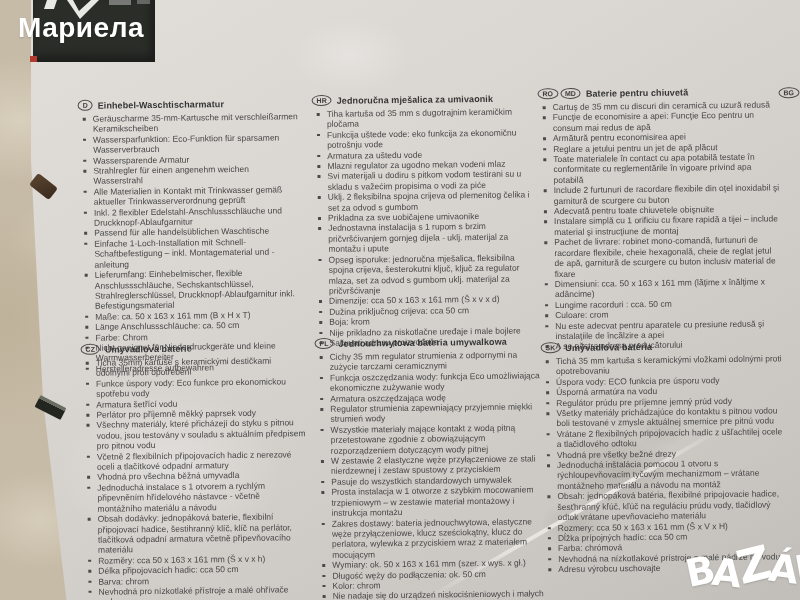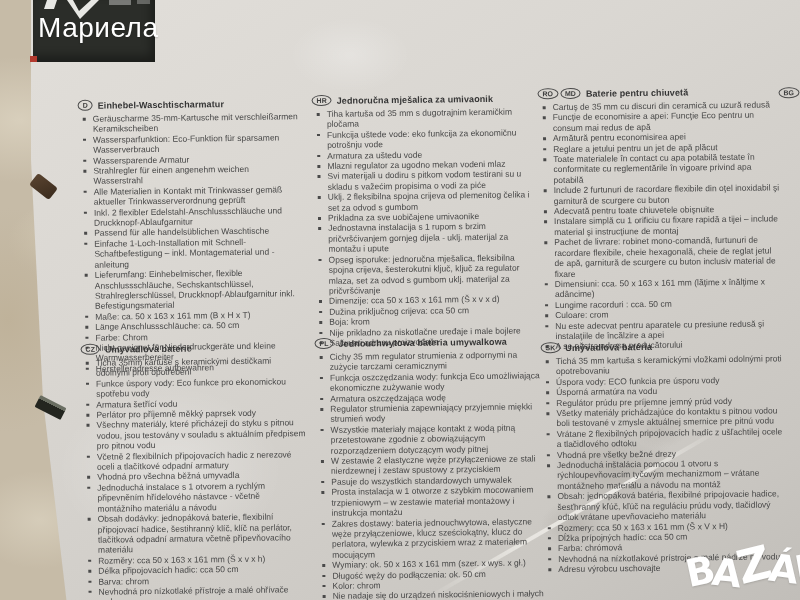--- a/index.html
+++ b/index.html
@@ -36,22 +36,22 @@
   
   .dark-box{position:absolute;left:33px;top:0;width:122px;height:62px;background:#2b2d29;z-index:4;
     box-shadow:inset -4px -6px 10px rgba(0,0,0,.35);}
   .dark-box svg{display:block;}
   .red-dot{position:absolute;left:-3px;top:56px;width:7px;height:6px;background:#b33a2e;}
   .wood-blob{position:absolute;left:31px;top:179px;width:25px;height:15px;background:linear-gradient(120deg,#5a4430,#3a2b1d);
     transform:rotate(38deg);border-radius:3px;z-index:3;}
   .sliver{position:absolute;left:36px;top:401px;width:29px;height:13px;z-index:3;transform:rotate(27deg);
     background:linear-gradient(to bottom,#6a6e62 0 28%,#23251f 28%);border-radius:1px;}
   
-  .wm-name{position:absolute;left:18px;top:12px;z-index:6;color:#ffffff;font-weight:normal;
-    font-size:28px;letter-spacing:.5px;text-shadow:0 1px 2px rgba(0,0,0,.18);margin-left:20px;}
+  .wm-name{position:absolute;left:18px;top:12px;z-index:6;color:#ffffff;font-weight:bold;
+    font-size:28px;letter-spacing:.5px;text-shadow:0 1px 2px rgba(0,0,0,.18);}
   .bazar{position:absolute;left:686px;top:540px;z-index:6;color:#ffffff;transform:rotate(-2deg);
     font-family:"DejaVu Sans", sans-serif;font-weight:bold;letter-spacing:-3px;white-space:nowrap;
     text-shadow:0 1px 2px rgba(0,0,0,.15);}
   .bazar .bz{display:inline-block;font-size:38px;}
   .bazar .bz:nth-child(1){transform:rotate(-10deg);}
   .bazar .bz:nth-child(2){transform:rotate(8deg) translateY(2px);}
   .bazar .bz:nth-child(3){transform:rotate(-12deg) translateY(-2px);font-size:46px;}
   .bazar .bz:nth-child(4){transform:rotate(9deg);}
   .bazar .bz:nth-child(5){transform:rotate(-8deg);}
   

